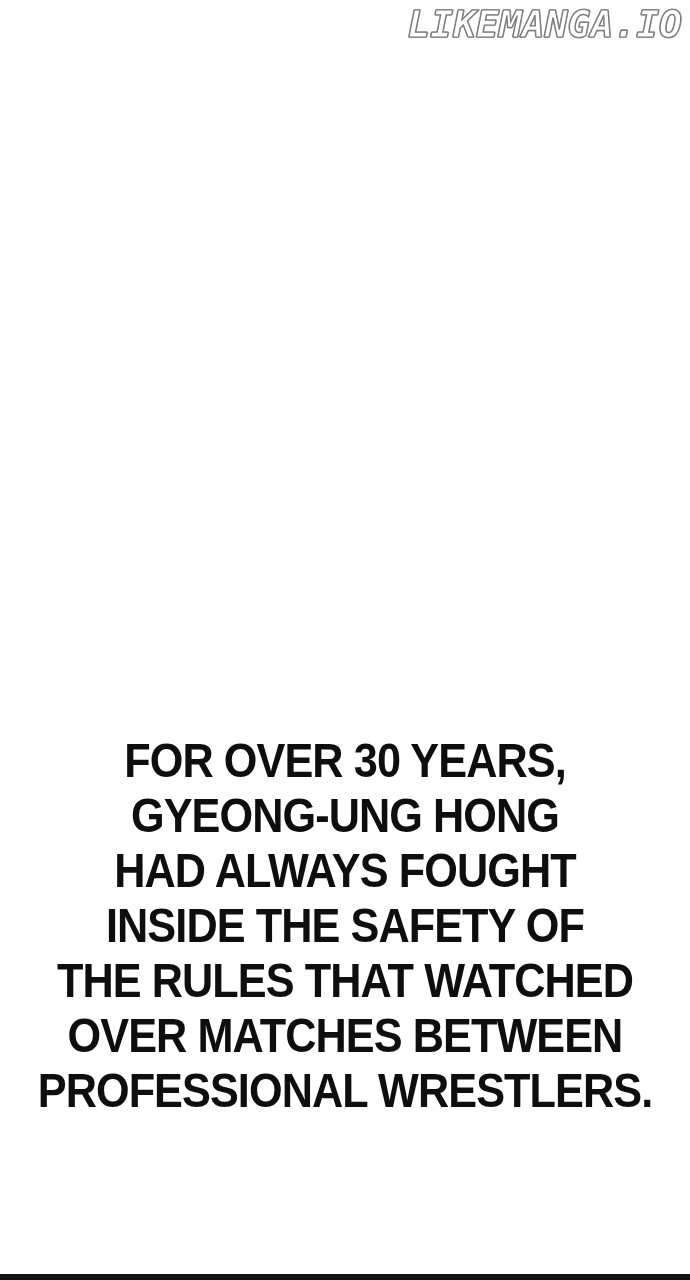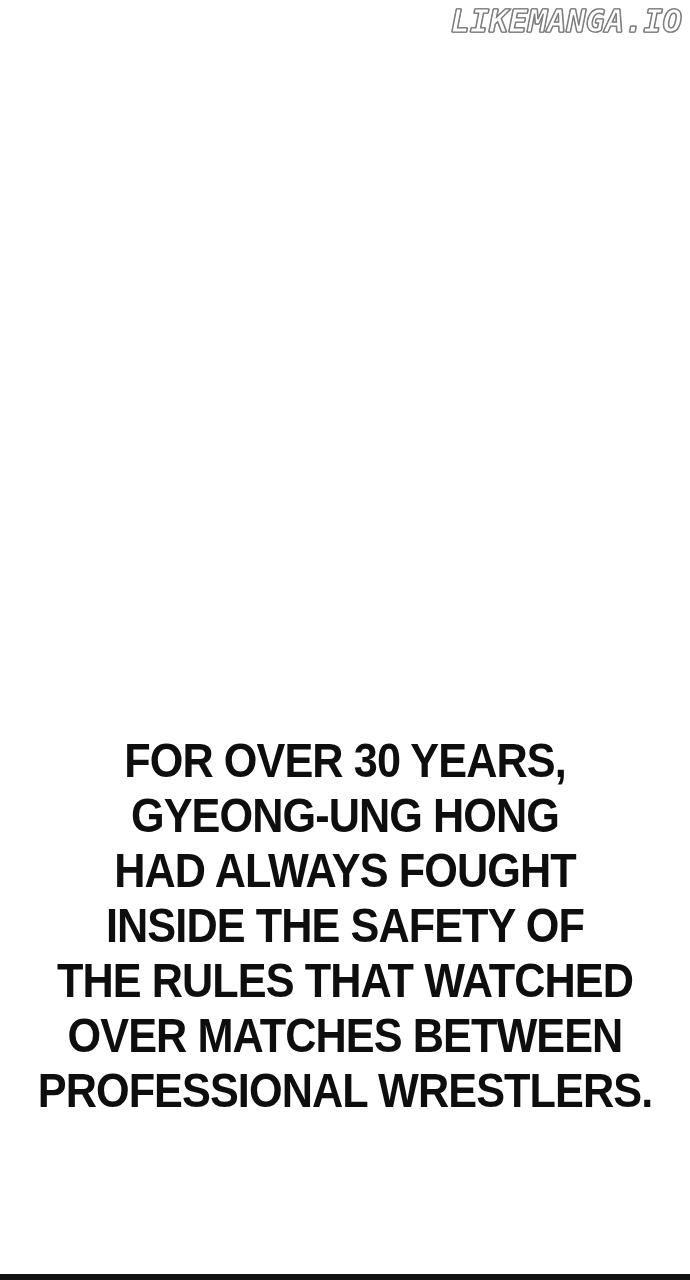--- a/index.html
+++ b/index.html
@@ -15,21 +15,21 @@
     overflow: hidden;
     font-family: "Liberation Sans", sans-serif;
   }
   .watermark {
     position: absolute;
     top: 5px;
     right: 8px;
     font-family: "DejaVu Sans Mono", monospace;
     font-style: italic;
     font-weight: bold;
-    font-size: 32px;
+    font-size: 38px;
     line-height: 1;
     color: #ffffff;
     -webkit-text-stroke: 1.2px #7a7a7a;
     text-shadow:
       1px 0 0 #9a9a9a,
       -1px 0 0 #9a9a9a,
       0 1px 0 #9a9a9a,
       0 -1px 0 #9a9a9a;
     white-space: nowrap;
   }

